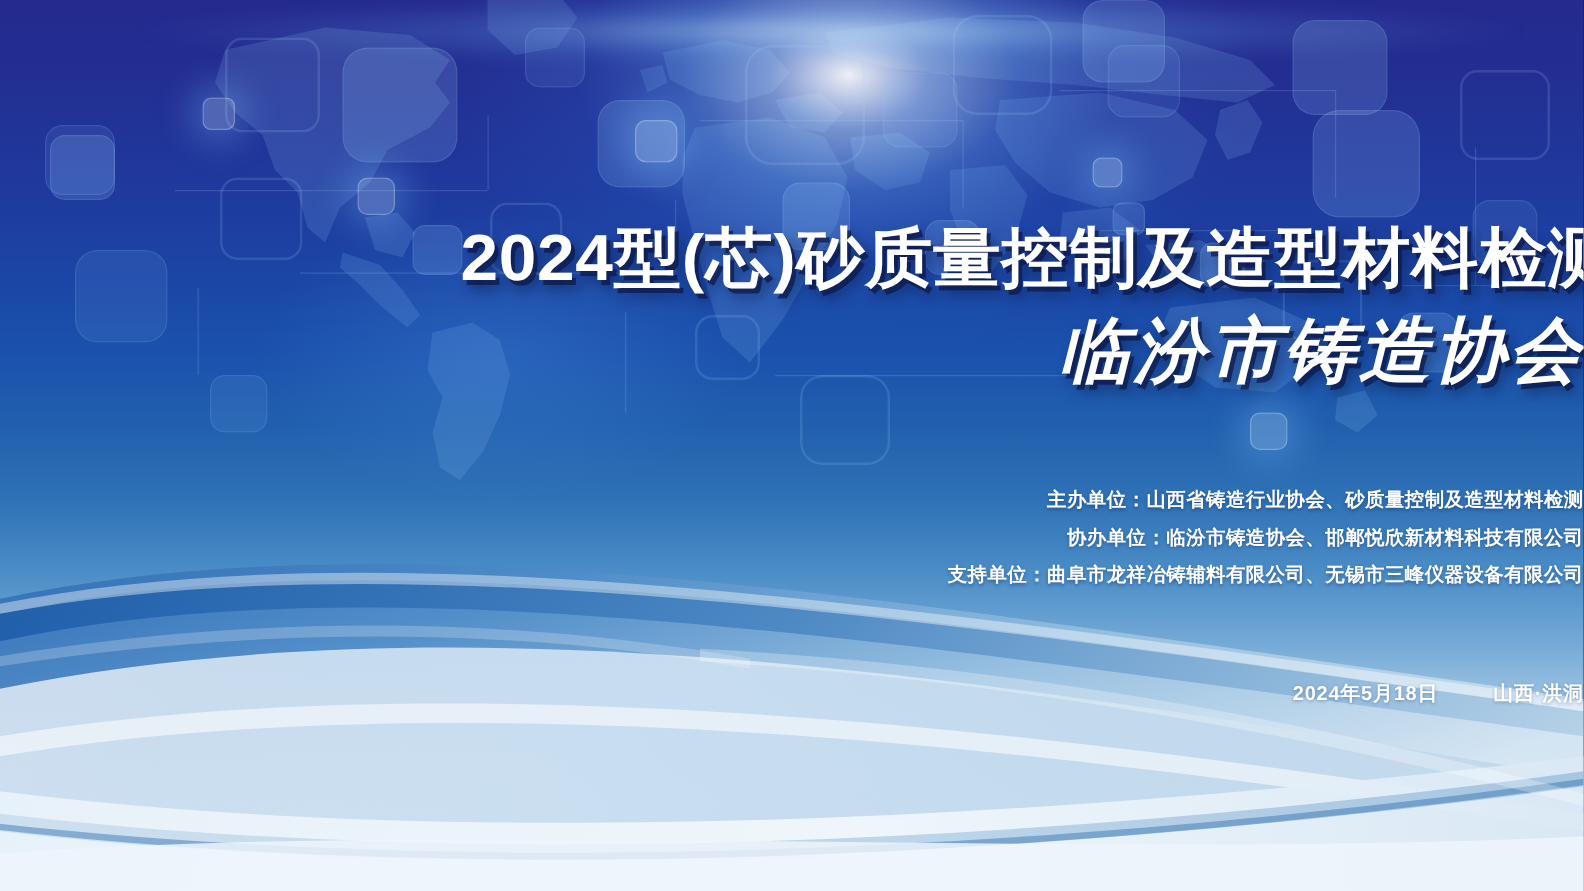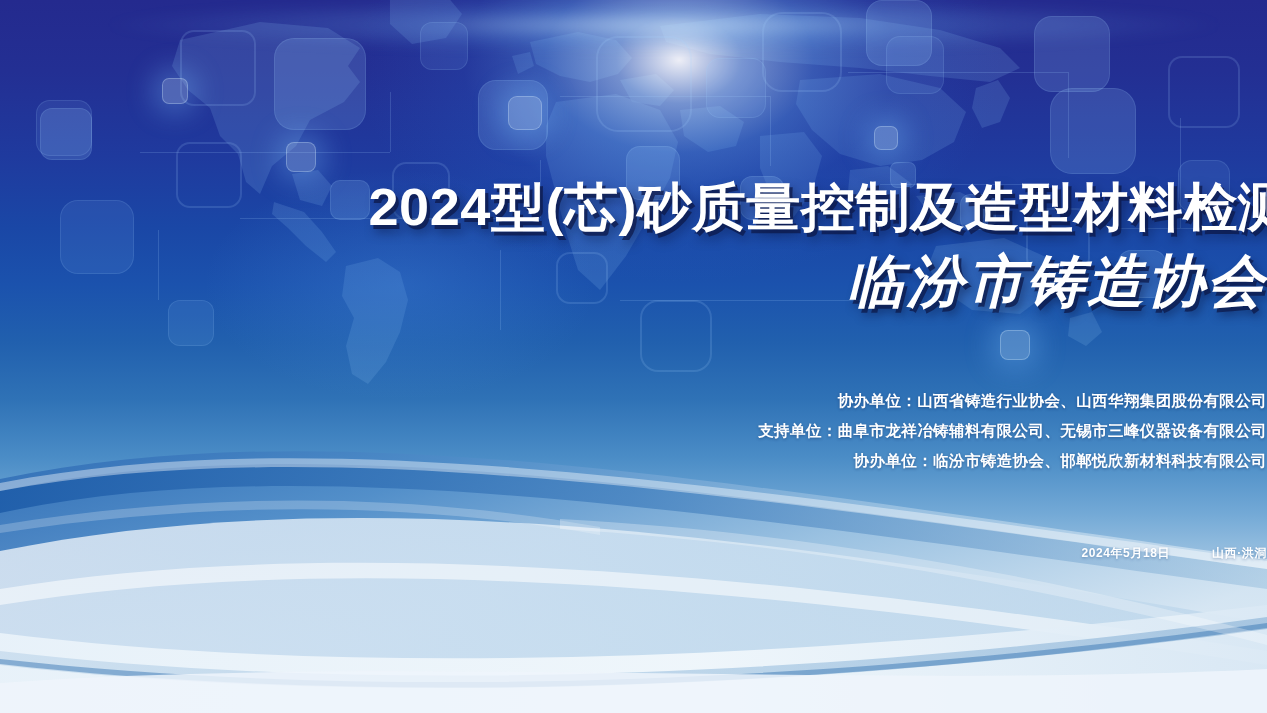--- a/index.html
+++ b/index.html
@@ -140,21 +140,21 @@
     line-height: 30px;
     letter-spacing: .4px;
     text-shadow: 0 1px 3px rgba(10,35,90,.45);
     white-space: nowrap;
   }
 
   .meta {
     position: absolute;
     left: 0; right: 0; top: 545px;
     color: #ffffff;
-    font-size: 12px;
+    font-size: 16px;
     font-weight: 700;
     letter-spacing: .6px;
     text-shadow: 0 1px 3px rgba(20,60,120,.40);
     white-space: nowrap;
   }
   .meta .gap { display: inline-block; width: 34px; }
 </style>
 </head>
 <body>
 
@@ -312,23 +312,23 @@
   </div>
 
   <div class="content">
 
     <div class="title-block">
       <div class="title-line title-line-1">2024型(芯)砂质量控制及造型材料检测</div>
       <div class="title-line title-line-2">临汾市铸造协会</div>
     </div>
 
     <div class="orgs">
-      <div class="org-line">协办单位：山西省铸造行业协会、山西华翔集团股份有限公司</div>
+      <div class="org-line">主办单位：山西省铸造行业协会、砂质量控制及造型材料检测</div>
+      <div class="org-line">协办单位：临汾市铸造协会、邯郸悦欣新材料科技有限公司</div>
       <div class="org-line">支持单位：曲阜市龙祥冶铸辅料有限公司、无锡市三峰仪器设备有限公司</div>
-      <div class="org-line">协办单位：临汾市铸造协会、邯郸悦欣新材料科技有限公司</div>
     </div>
 
     <div class="meta">
       <span>2024年5月18日</span>
       <span class="gap"></span>
       <span>山西·洪洞</span>
     </div>
 
   </div>
 </div>

